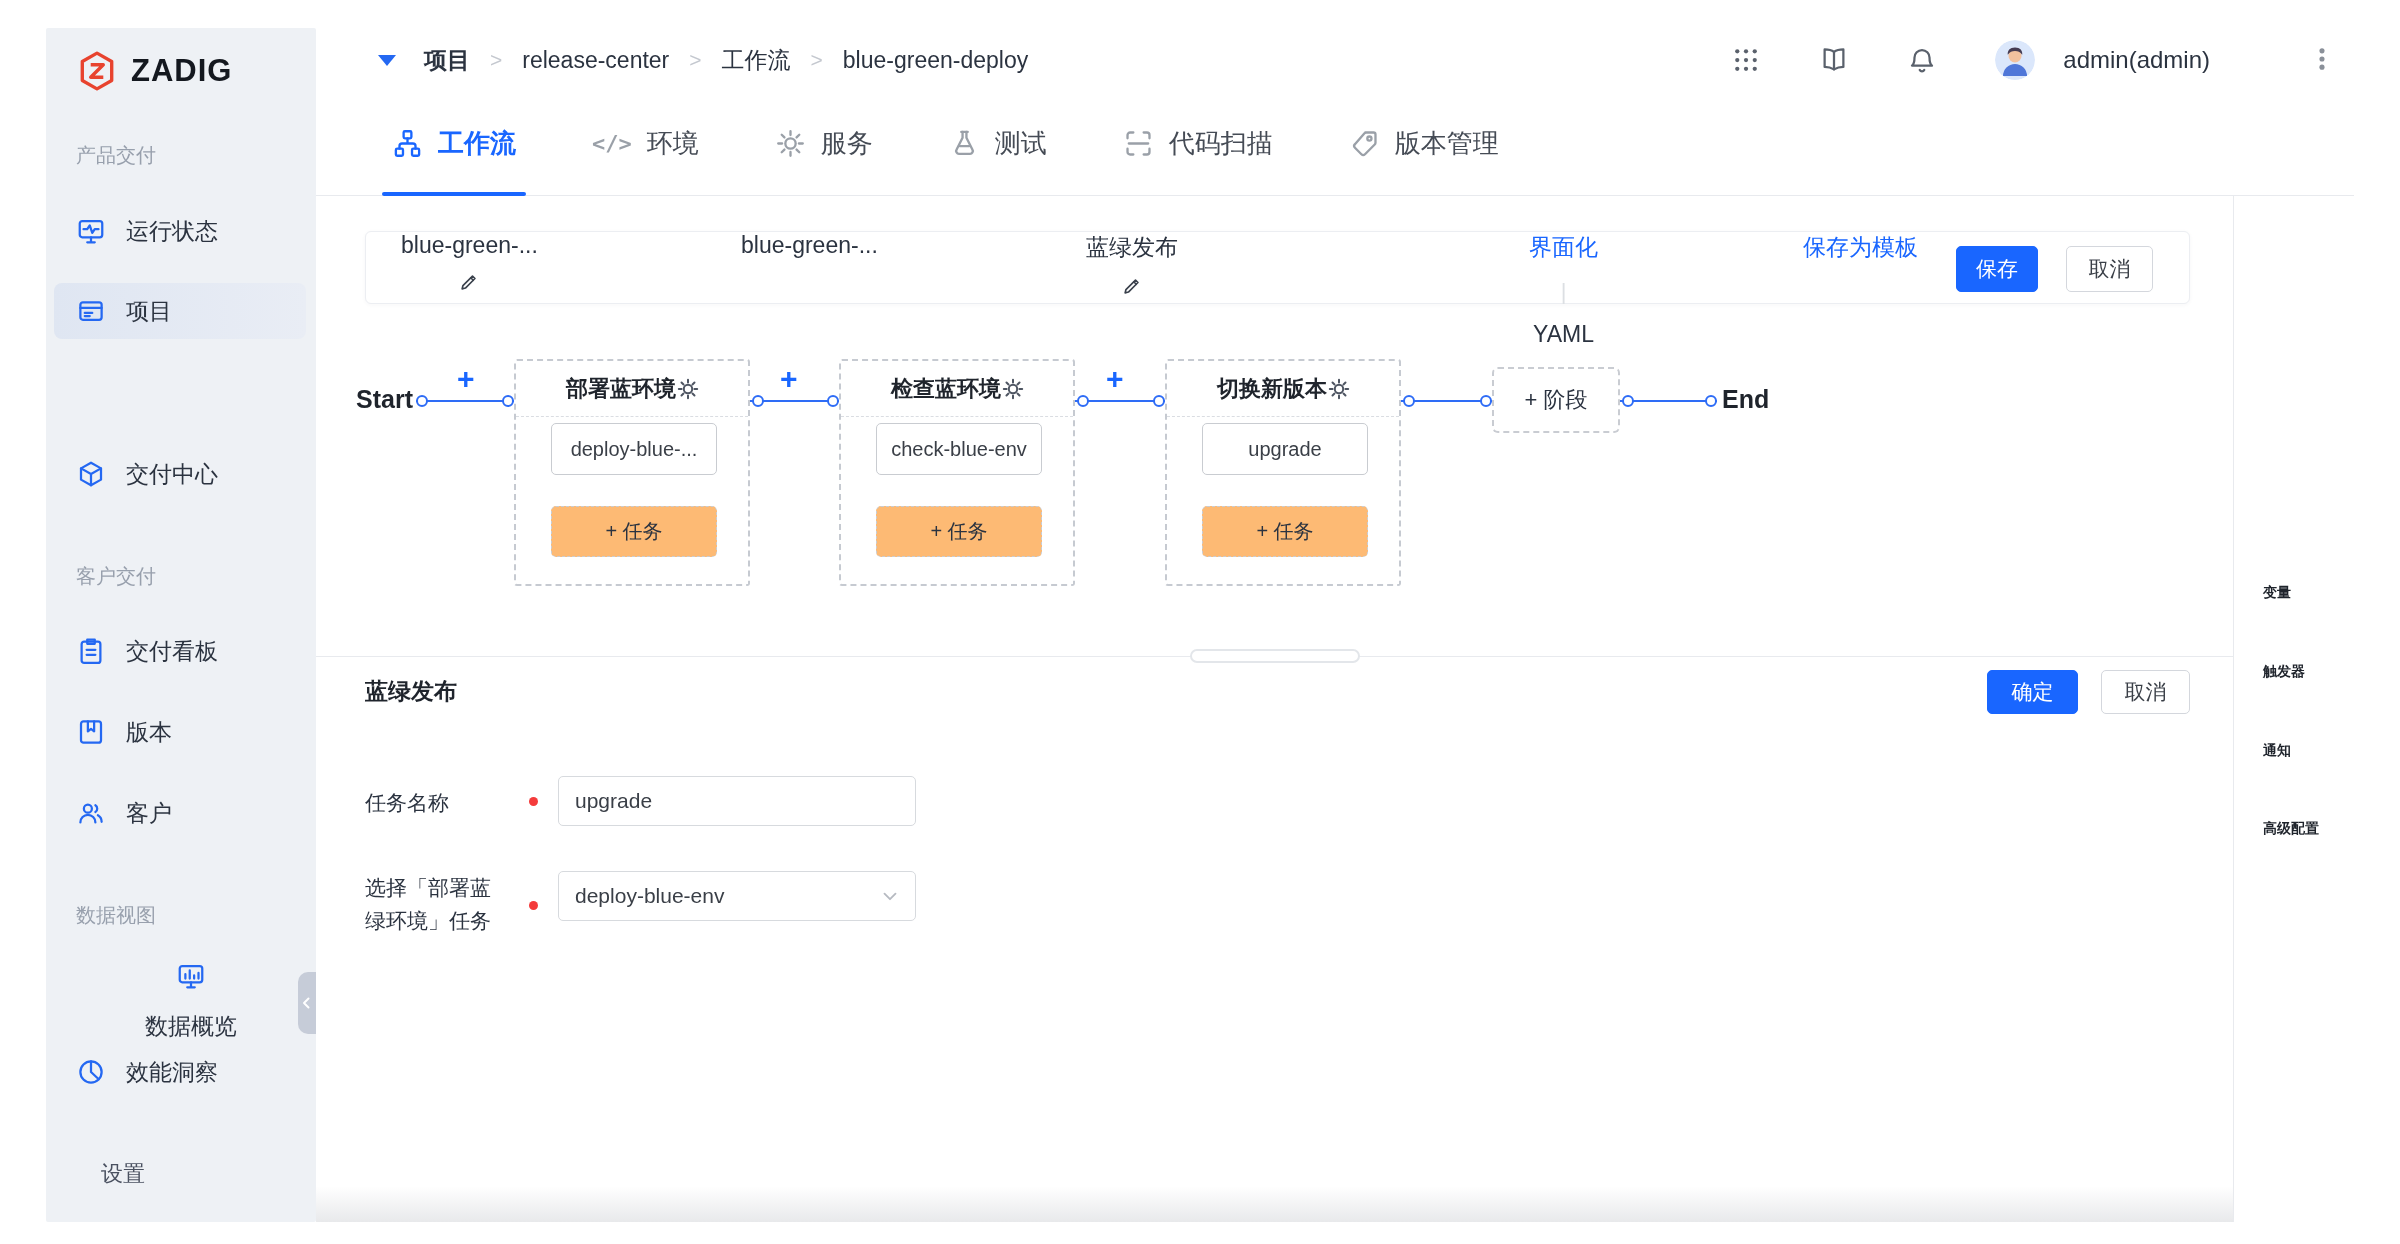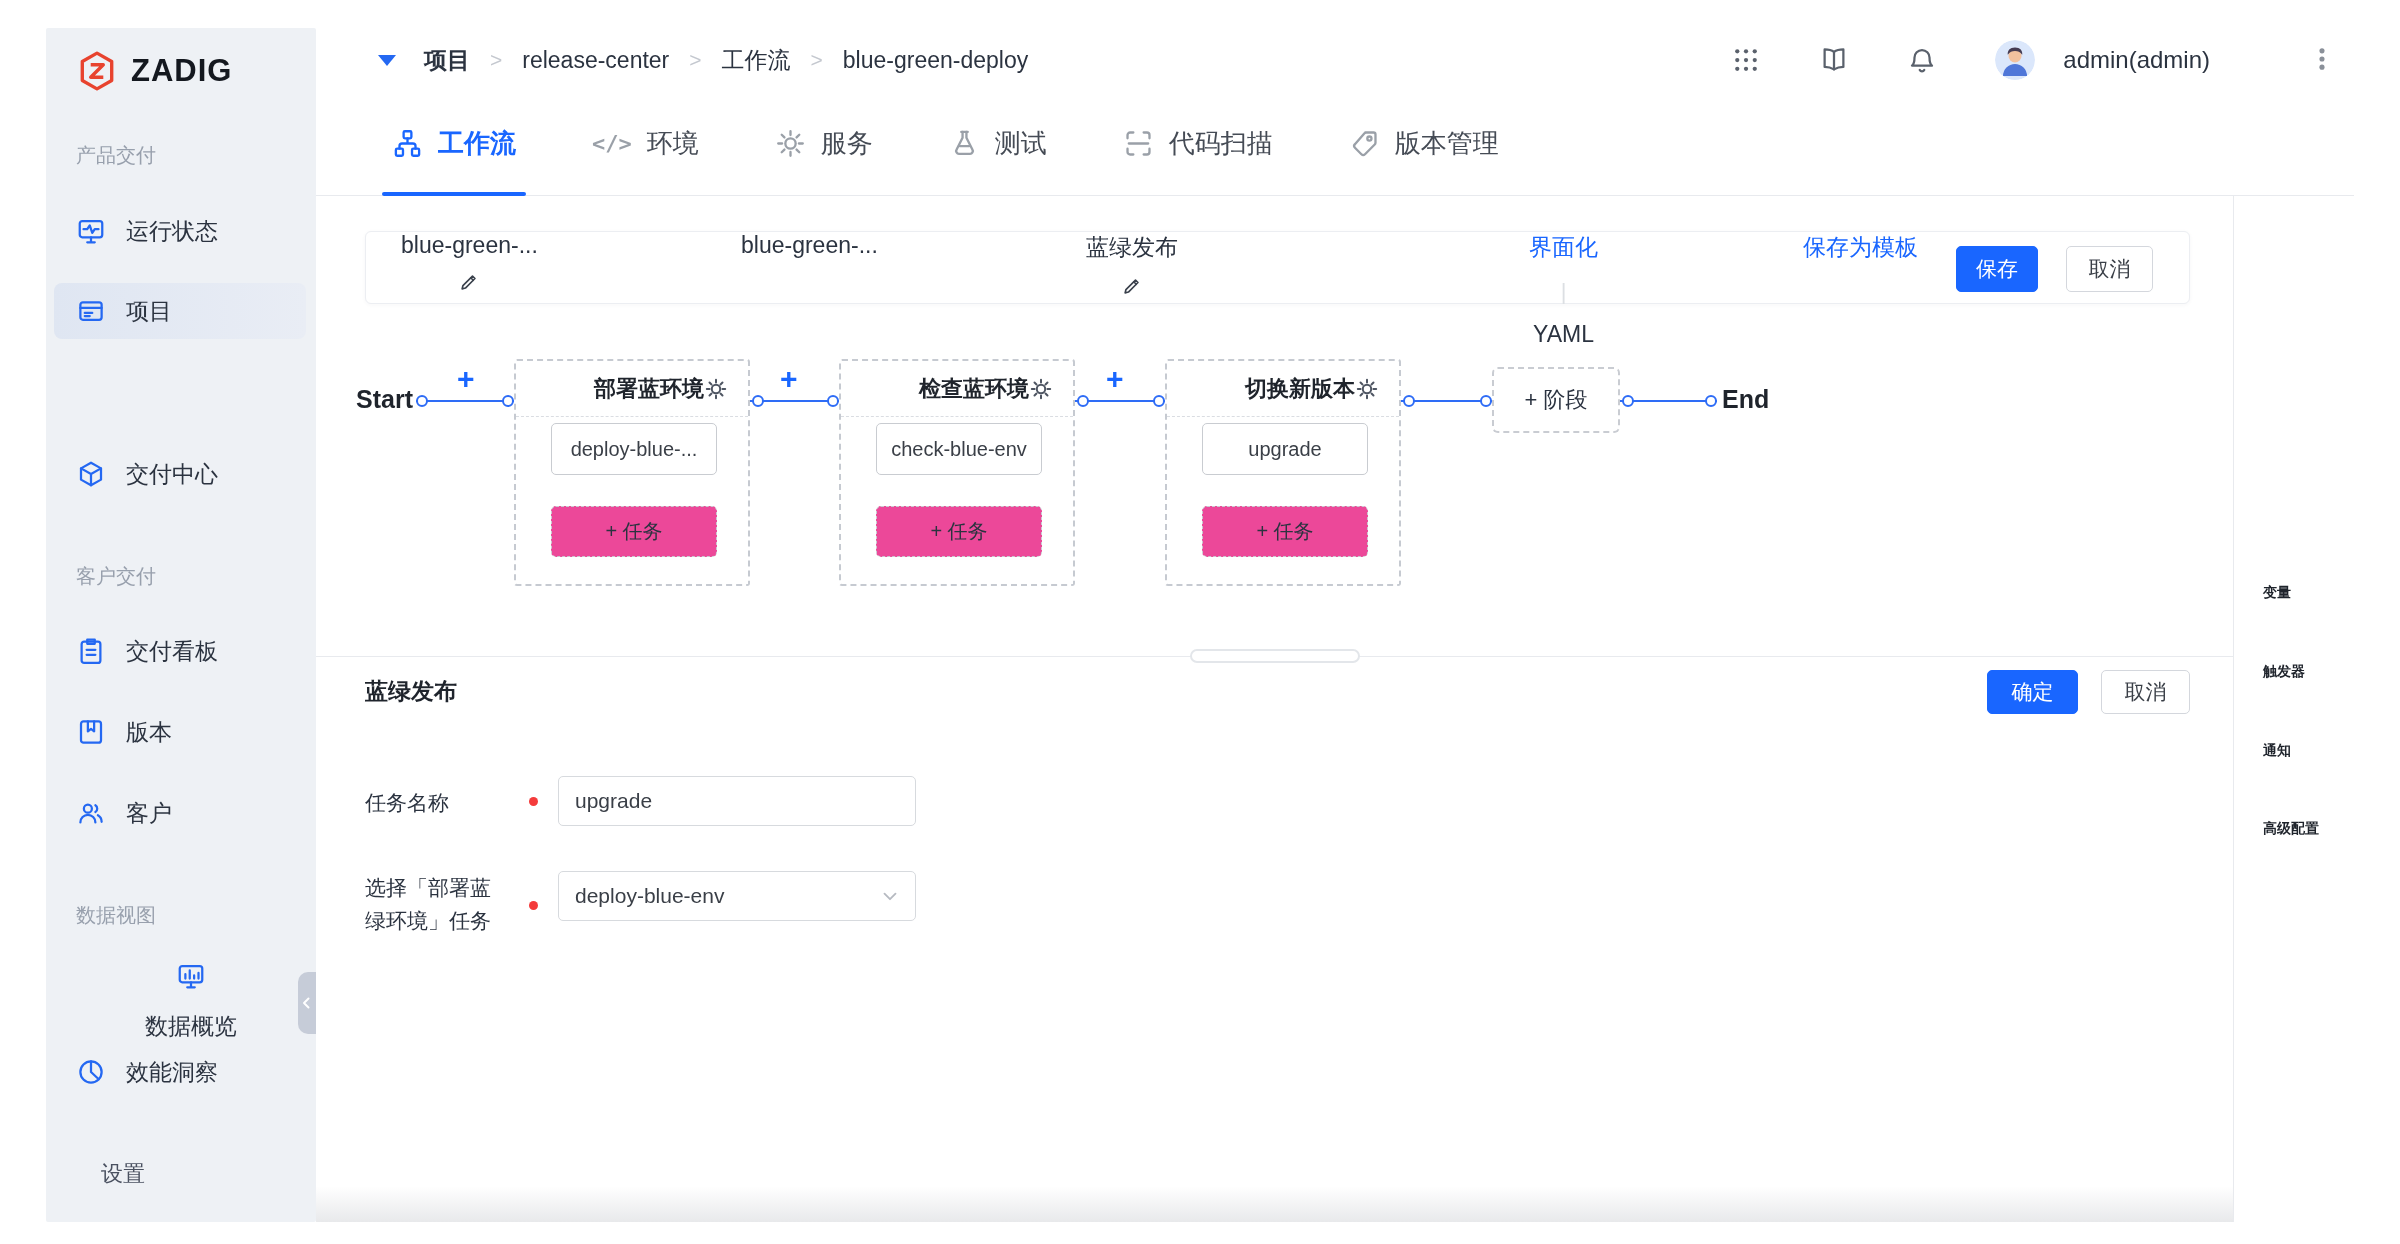--- a/index.html
+++ b/index.html
@@ -54,26 +54,26 @@
   .btn-plain { background:#fff; color:#3a3f47; border:1px solid #d4d7dd; }
 
   
   .canvas { position:absolute; left:0; top:0; width:100%; height:460px; }
   .flow-line { position:absolute; top:204px; height:2px; background:#2e6cf6; }
   .node-dot { position:absolute; top:199px; width:12px; height:12px; border:2px solid #2e6cf6; border-radius:50%; background:#fff; }
   .insert-plus { position:absolute; top:168px; font-size:30px; font-weight:600; color:#1966ff; cursor:pointer; line-height:1; }
   .endpoint { position:absolute; top:189px; font-size:25px; font-weight:600; color:#1f242c; }
 
   .stage { position:absolute; top:163px; width:236px; height:227px; border:2px dashed #c6cad1; border-radius:3px; background:#fff; }
-  .stage-head { height:56px; display:flex; align-items:center; justify-content:flex-end; padding:0 20px 0 22px; border-bottom:1px dashed #dadde2; }
+  .stage-head { height:56px; display:flex; align-items:center; justify-content:center; padding:0 20px 0 22px; border-bottom:1px dashed #dadde2; }
   .stage-title { font-size:22px; font-weight:700; color:#1f242c; }
   .gear { width:24px; height:24px; color:#4e5562; cursor:pointer; }
   .task-btn { position:absolute; left:35px; width:166px; height:52px; border:1px solid #c9ccd1; border-radius:5px; background:#fff; display:flex; align-items:center; justify-content:center; font-size:20px; color:#3a3f47; cursor:pointer; white-space:nowrap; overflow:hidden; }
   .task-btn { top:62px; }
-  .add-task-btn { position:absolute; left:35px; top:145px; width:166px; height:51px; border:1px dashed #c9ccd1; border-radius:5px; background:#ec4899; display:flex; align-items:center; justify-content:center; font-size:20px; color:#2b3340; cursor:pointer; }
+  .add-task-btn { position:absolute; left:35px; top:145px; width:166px; height:51px; border:1px dashed #c9ccd1; border-radius:5px; background:#fdba74; display:flex; align-items:center; justify-content:center; font-size:20px; color:#2b3340; cursor:pointer; }
   .add-stage { position:absolute; left:1176px; top:171px; width:128px; height:66px; border:2px dashed #c9ccd2; border-radius:6px; display:flex; align-items:center; justify-content:center; font-size:22px; color:#2b3340; cursor:pointer; background:#fff; }
 
   
   .panel-divider { position:absolute; left:0; top:460px; width:100%; border-top:1px solid #e8eaee; }
   .grip { position:absolute; left:50%; transform:translateX(-50%); top:453px; width:170px; height:14px; background:#fff; border:2px solid #e3e6ea; border-radius:8px; cursor:pointer; }
   .panel-title { position:absolute; left:49px; top:480px; font-size:23px; font-weight:700; color:#1f242c; }
   .panel-confirm { position:absolute; left:1671px; top:474px; width:91px; height:44px; }
   .panel-cancel { position:absolute; left:1785px; top:474px; width:89px; height:44px; }
   .form-label { position:absolute; left:49px; font-size:21px; color:#2b3340; line-height:33px; }
   .req-dot { position:absolute; left:213px; width:9px; height:9px; border-radius:50%; background:#f43b3b; }

